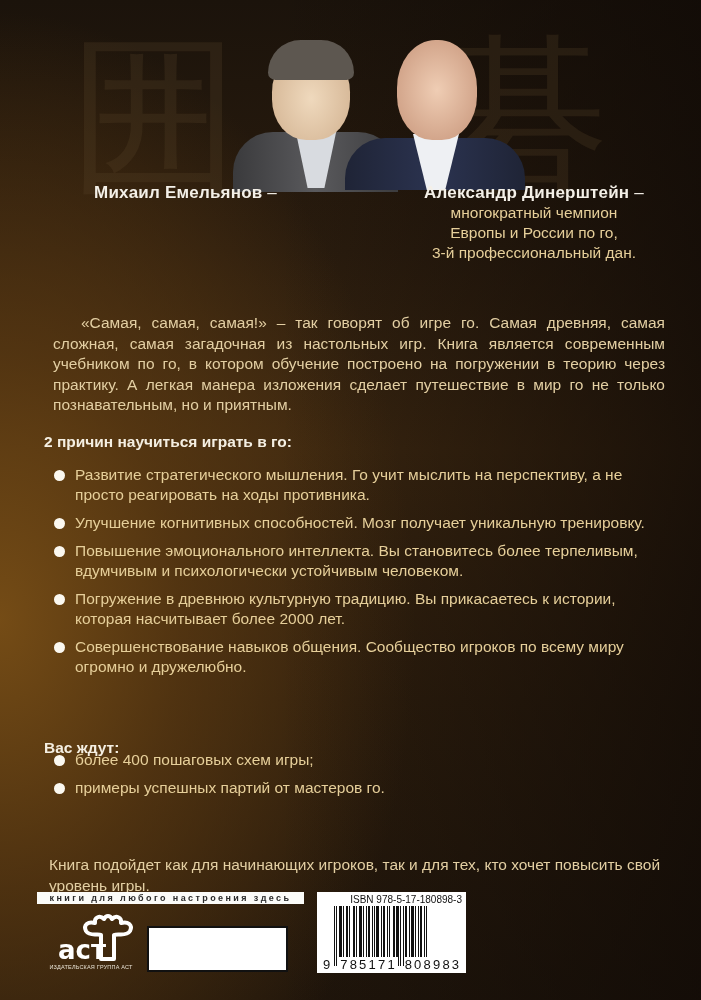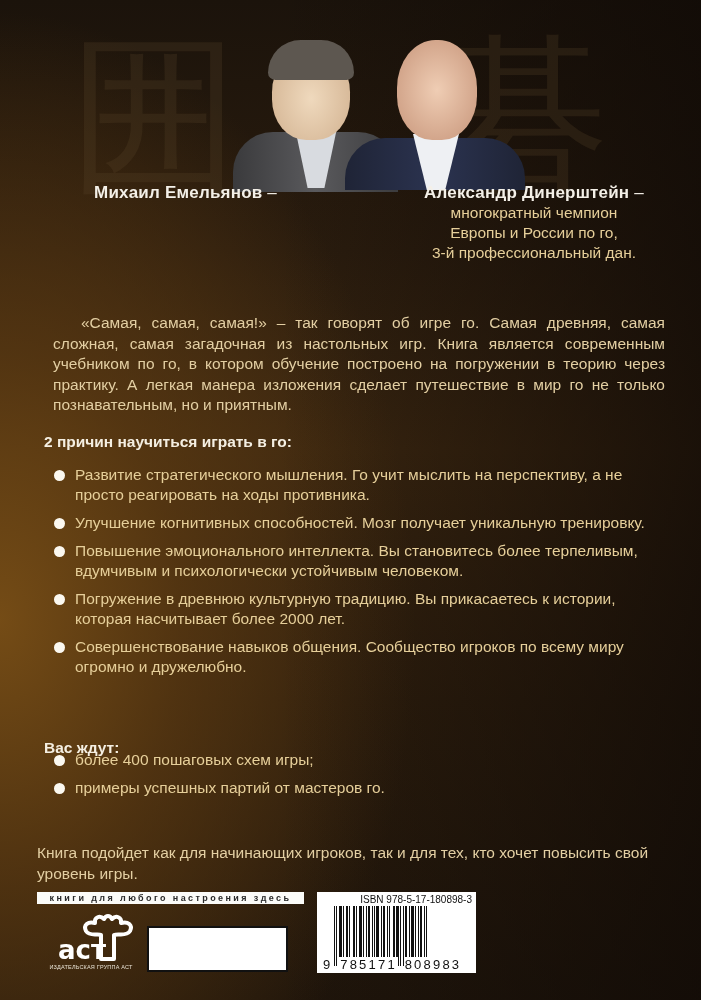--- a/index.html
+++ b/index.html
@@ -47,21 +47,21 @@
   .l2 li{margin-bottom:8px;}
 
   .closing{position:absolute;left:37px;top:843px;width:620px;color:#e3cfa3;font-size:15.5px;line-height:20.5px;}
 
   .slogan{position:absolute;left:37px;top:892px;width:267px;height:12px;background:#fbfbf8;
     color:#2a2a2a;font-size:9px;font-weight:bold;letter-spacing:2.4px;text-align:center;line-height:12px;}
   .logo{position:absolute;left:48px;top:913px;width:90px;height:66px;}
   .logo-text{position:absolute;left:46px;top:964px;width:90px;color:#e8e2d4;font-size:5.5px;text-align:center;letter-spacing:0.2px;}
   .whitebox{position:absolute;left:147px;top:926px;width:137px;height:42px;background:#ffffff;border:2px solid #111;}
 
-  .barcode{position:absolute;left:317px;top:892px;width:149px;height:81px;background:#fff;padding-left:10px;}
+  .barcode{position:absolute;left:317px;top:892px;width:149px;height:81px;background:#fff;}
   .isbn{position:absolute;left:0;right:4px;top:2px;text-align:right;font-size:10px;color:#111;font-family:"Liberation Sans",sans-serif;}
   .bars{position:absolute;left:17px;top:14px;width:128px;height:60px;display:flex;align-items:stretch;}
   .bars span{display:block;background:#111;height:100%;}
   .digits{position:absolute;left:5px;bottom:1px;font-size:13px;color:#111;letter-spacing:2.2px;background:transparent;font-family:"Liberation Sans",sans-serif;}
   .digits b{font-weight:normal;background:#fff;padding:0 1px;}
 </style>
 </head>
 <body>
 
 <div class="bg"></div>
@@ -104,21 +104,21 @@
   <li><span class="bullet"></span><span>Погружение в древнюю культурную традицию. Вы прикасаетесь к истории, которая насчитывает более 2000 лет.</span></li>
   <li><span class="bullet"></span><span>Совершенствование навыков общения. Сообщество игроков по всему миру огромно и дружелюбно.</span></li>
 </ul>
 
 <h3 class="section-title t2">Вас ждут:</h3>
 <ul class="list l2">
   <li><span class="bullet"></span><span>более 400 пошаговых схем игры;</span></li>
   <li><span class="bullet"></span><span>примеры успешных партий от мастеров го.</span></li>
 </ul>
 
-<p class="closing" style="margin:0;">Книга подойдет как для начинающих игроков, так и для тех, кто хочет повысить свой уровень игры.</p>
+<p class="closing" style="margin:12px;">Книга подойдет как для начинающих игроков, так и для тех, кто хочет повысить свой уровень игры.</p>
 
 <div class="slogan">книги для любого настроения здесь</div>
 
 <div class="logo">
   <svg width="90" height="52" viewBox="0 0 90 52">
     <path d="M56 6 C52 2,46 4,47 10 C40 8,35 12,38 18 C42 24,50 20,53 22 L53 46 L66 46 L66 22 C70 20,78 24,82 18 C85 12,80 8,73 10 C74 4,68 2,64 6 C62 2,58 2,56 6 Z" fill="none" stroke="#fff" stroke-width="4" stroke-linejoin="round"></path>
     <text x="10" y="46" font-family="DejaVu Sans, sans-serif" font-weight="bold" font-size="26" fill="#fff">аст</text>
   </svg>
 </div>
 <div class="logo-text">ИЗДАТЕЛЬСКАЯ ГРУППА АСТ</div>

